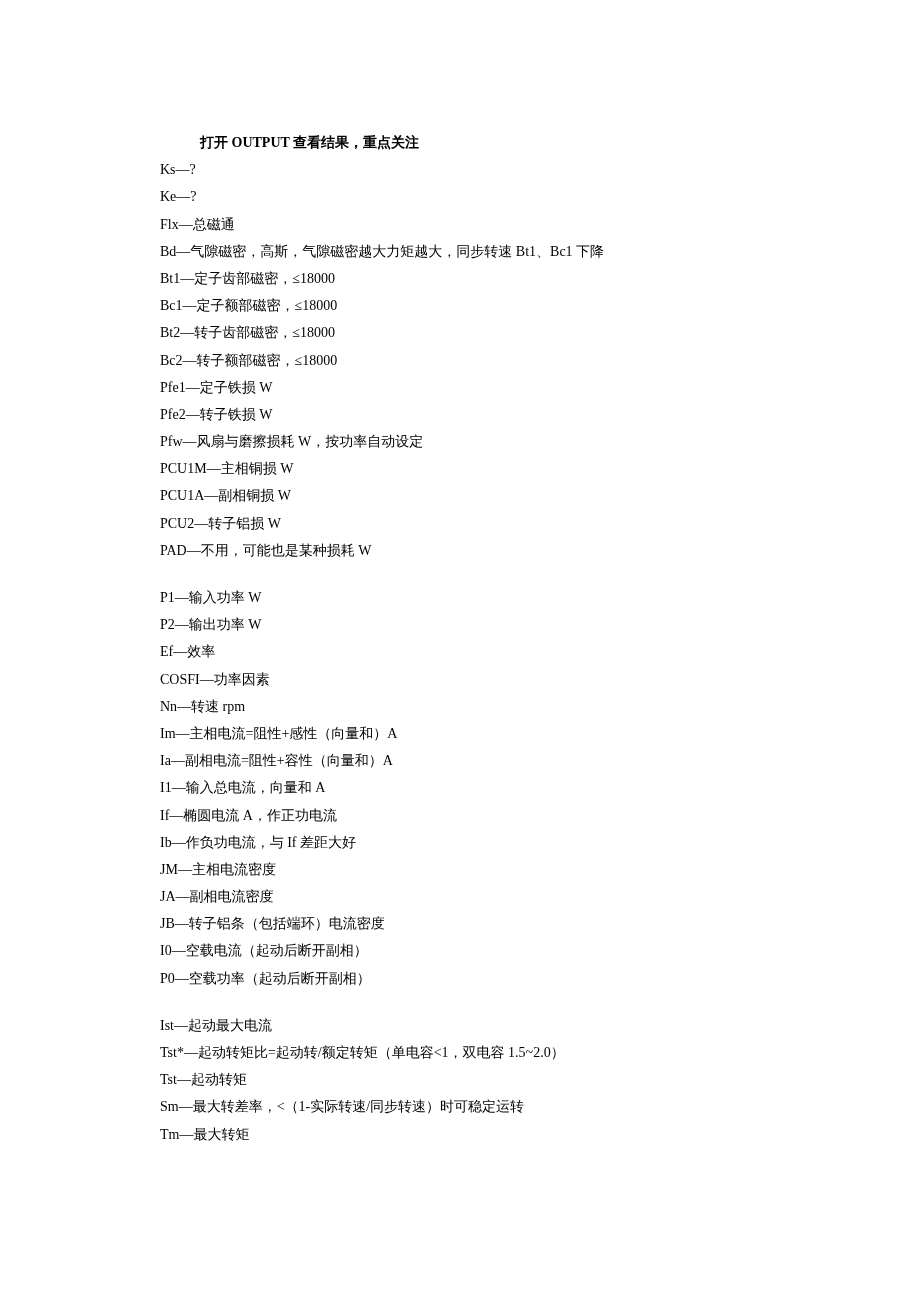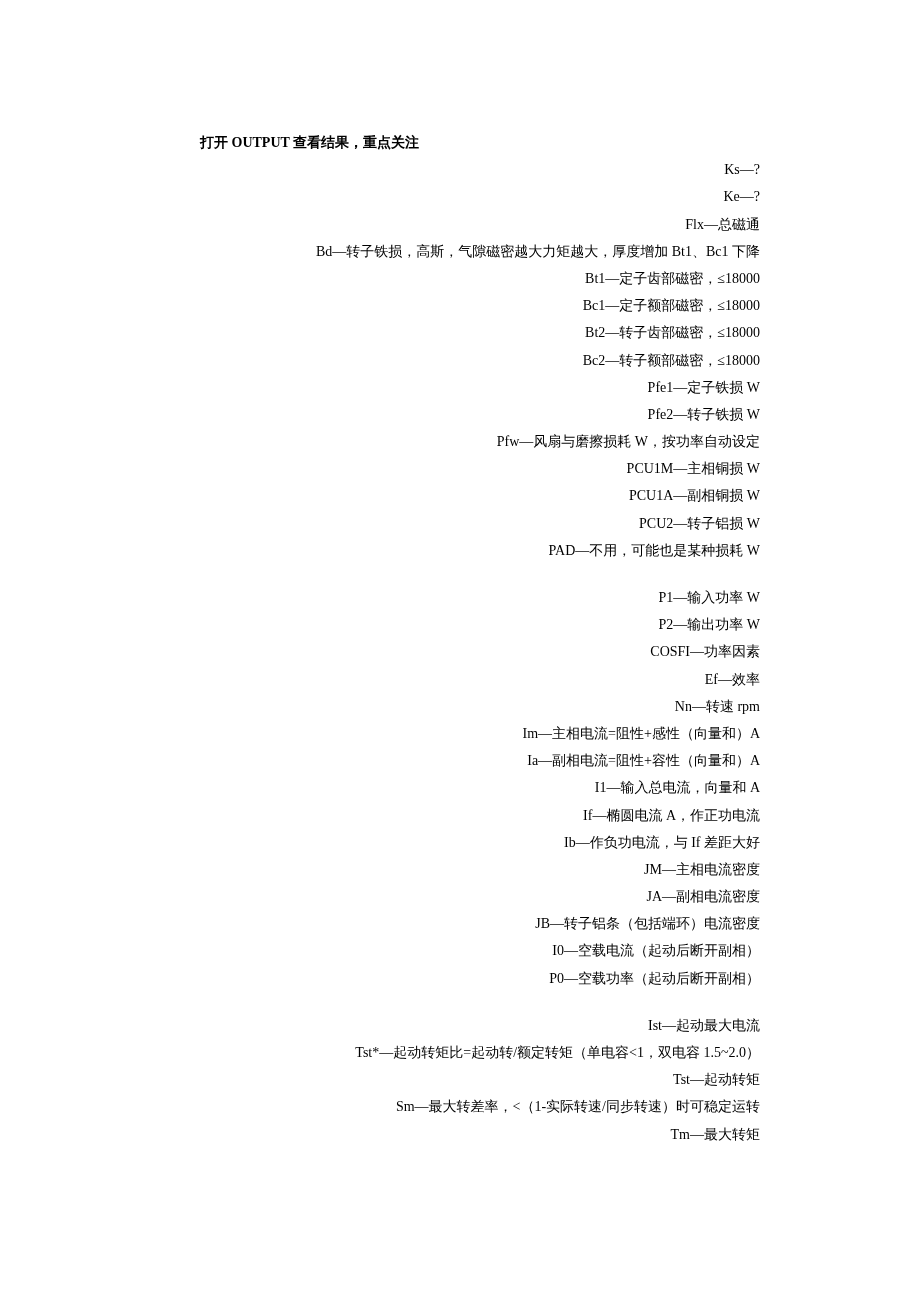--- a/index.html
+++ b/index.html
@@ -16,54 +16,53 @@
       padding: 130px 160px 60px 160px;
       width: 920px;
     }
     .heading {
       font-weight: bold;
       margin-bottom: 2px;
       margin-left: 40px;
     }
     .line {
       margin-bottom: 2px;
-      text-align: right;
     }
     .section-gap {
       height: 20px;
     }
   </style>
 </head>
 <body>
 
 <div class="heading">打开 OUTPUT 查看结果，重点关注</div>
 
 <div id="section1-container">
     <div class="line">Ks—?</div>
     <div class="line">Ke—?</div>
     <div class="line">Flx—总磁通</div>
-    <div class="line">Bd—转子铁损，高斯，气隙磁密越大力矩越大，厚度增加 Bt1、Bc1 下降</div>
+    <div class="line">Bd—气隙磁密，高斯，气隙磁密越大力矩越大，同步转速 Bt1、Bc1 下降</div>
     <div class="line">Bt1—定子齿部磁密，≤18000</div>
     <div class="line">Bc1—定子额部磁密，≤18000</div>
     <div class="line">Bt2—转子齿部磁密，≤18000</div>
     <div class="line">Bc2—转子额部磁密，≤18000</div>
     <div class="line">Pfe1—定子铁损 W</div>
     <div class="line">Pfe2—转子铁损 W</div>
     <div class="line">Pfw—风扇与磨擦损耗 W，按功率自动设定</div>
     <div class="line">PCU1M—主相铜损 W</div>
     <div class="line">PCU1A—副相铜损 W</div>
     <div class="line">PCU2—转子铝损 W</div>
     <div class="line">PAD—不用，可能也是某种损耗 W</div>
   </div>
 <div class="section-gap"></div>
 <div id="section2-container">
     <div class="line">P1—输入功率 W</div>
     <div class="line">P2—输出功率 W</div>
+    <div class="line">Ef—效率</div>
     <div class="line">COSFI—功率因素</div>
-    <div class="line">Ef—效率</div>
     <div class="line">Nn—转速 rpm</div>
     <div class="line">Im—主相电流=阻性+感性（向量和）A</div>
     <div class="line">Ia—副相电流=阻性+容性（向量和）A</div>
     <div class="line">I1—输入总电流，向量和 A</div>
     <div class="line">If—椭圆电流 A，作正功电流</div>
     <div class="line">Ib—作负功电流，与 If 差距大好</div>
     <div class="line">JM—主相电流密度</div>
     <div class="line">JA—副相电流密度</div>
     <div class="line">JB—转子铝条（包括端环）电流密度</div>
     <div class="line">I0—空载电流（起动后断开副相）</div>

